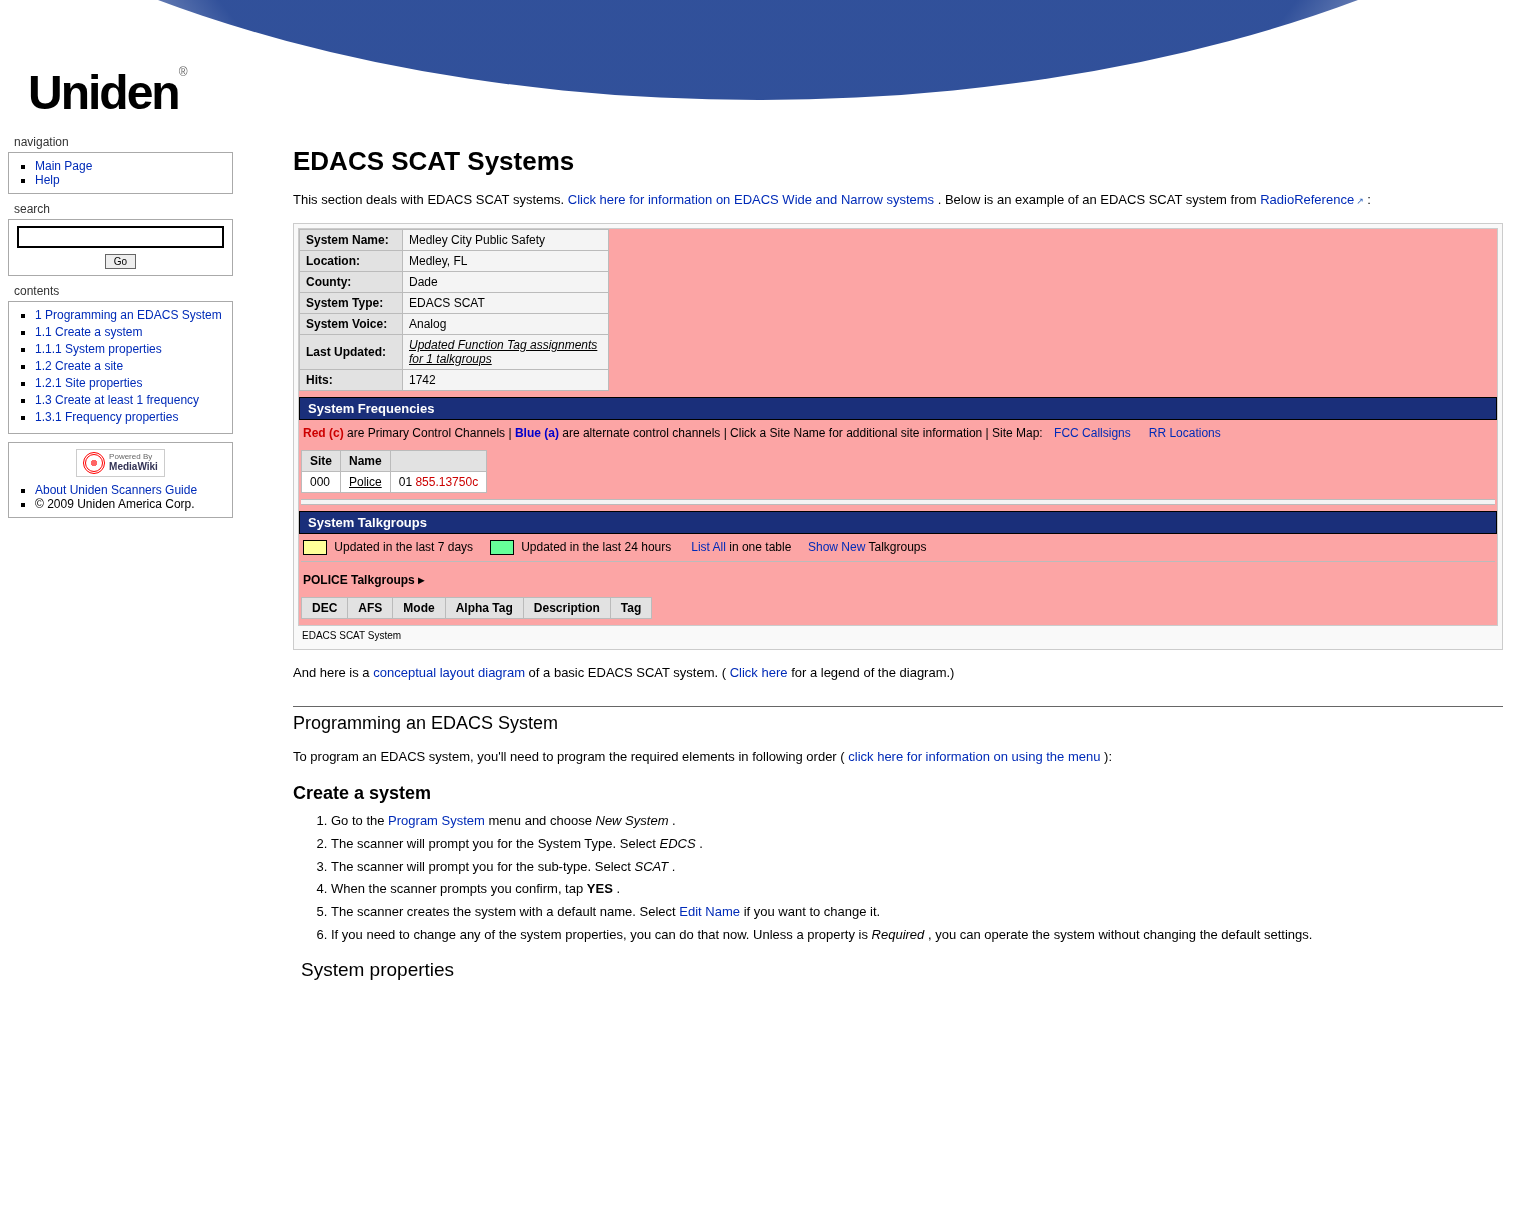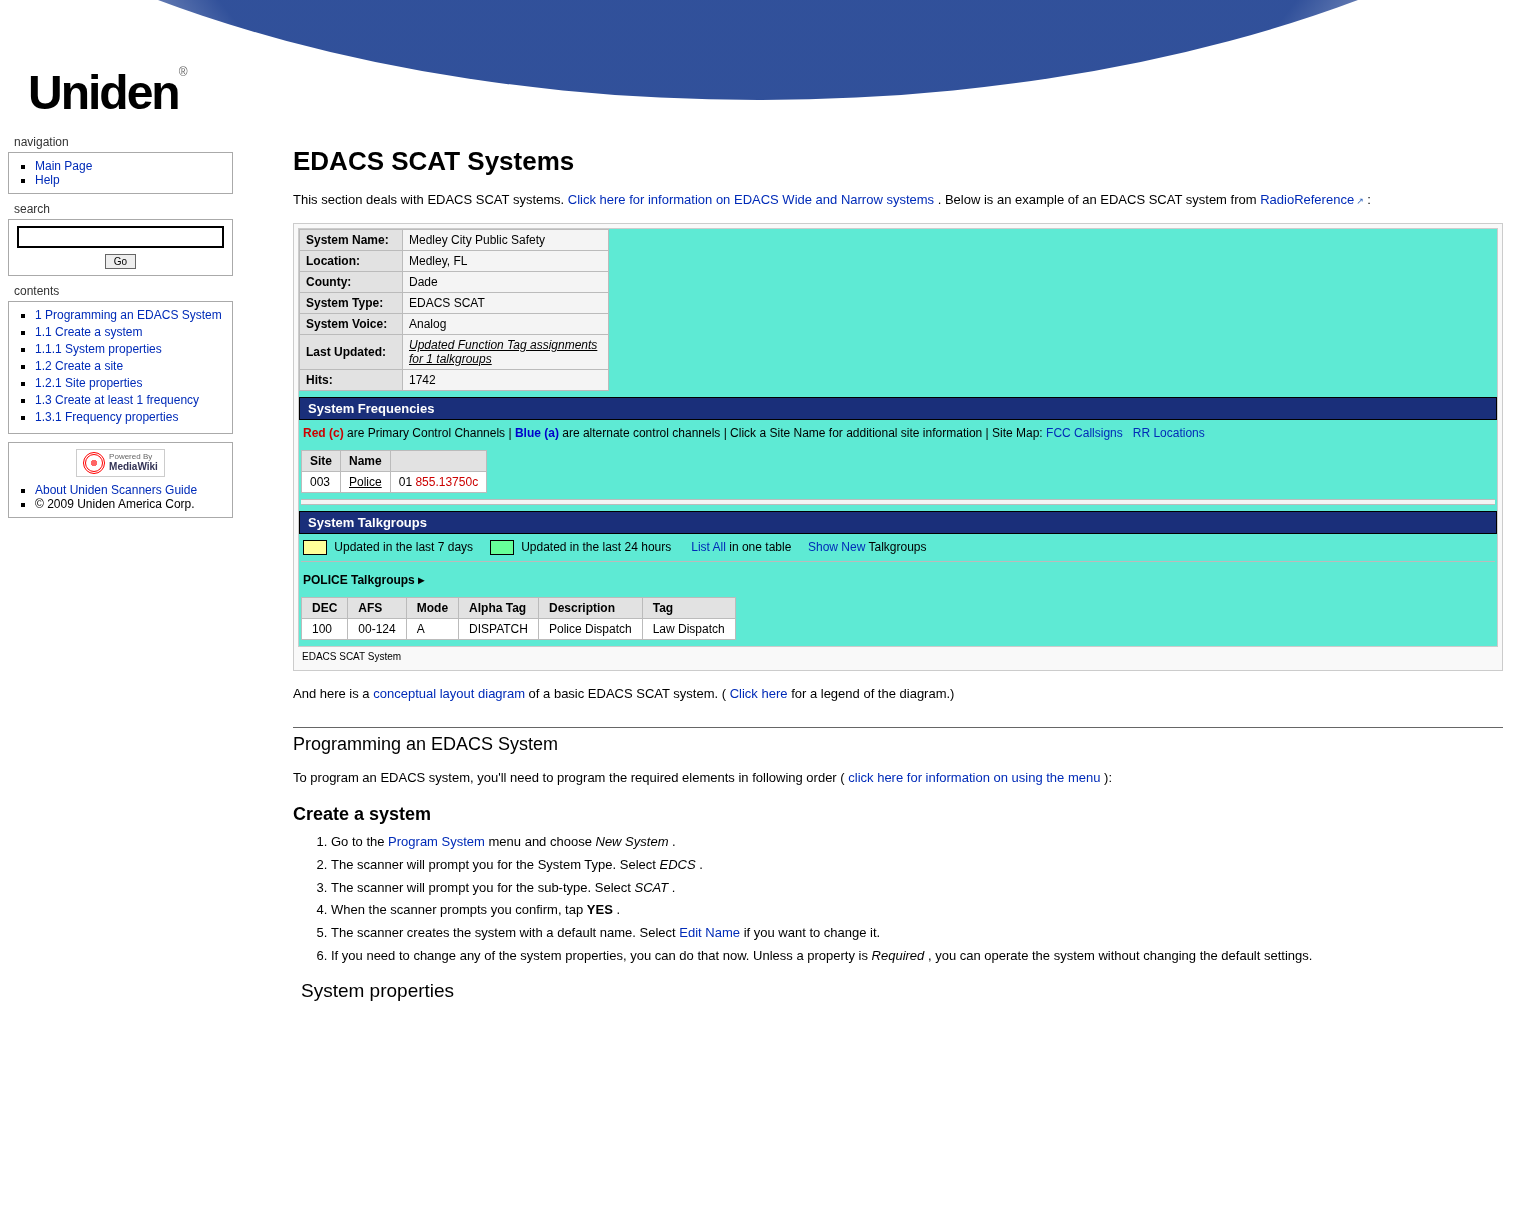--- a/index.html
+++ b/index.html
@@ -33,21 +33,21 @@
   .thumb { border:1px solid #ccc; background:#f9f9f9; padding:4px; margin:10px 0; }
   .thumb-caption { font-size:10px; padding:4px; }
   
   .sys-table { border-collapse:collapse; font-size:12px; width:310px; }
   .sys-table th { text-align:left; background:#e2e2e2; border:1px solid #bbb; padding:3px 6px; font-weight:bold; width:90px;}
   .sys-table td { background:#f4f4f4; border:1px solid #bbb; padding:3px 6px; }
   .bar { background:#1a2f7a; border:1px solid #000; color:#fff; font-weight:bold; padding:3px 8px; font-size:13px; margin-top:6px;}
   .freq-note { font-size:12px; padding:6px 4px; }
   .freq-note .red { color:#c00; font-weight:bold; }
   .freq-note .blue { color:#00c; font-weight:bold;margin-top:16px; }
-  .freq-note a { color:#000; text-decoration:underline; }
+  .freq-note a { color:#000; text-decoration:underline;margin-left:8px; }
   .site-table { border-collapse:collapse; font-size:12px; margin:4px 2px 6px 2px; }
   .site-table th { background:#e2e2e2; border:1px solid #bbb; padding:3px 8px; text-align:left; }
   .site-table td { background:#fff; border:1px solid #bbb; padding:3px 8px; }
   .swatch { display:inline-block; width:22px; height:13px; border:1px solid #000; vertical-align:middle; margin-right:4px; }
   .legend-row { font-size:12px; padding:6px 4px; }
   .legend-row a { color:#000; text-decoration:underline; }
   .tg-table { border-collapse:collapse; font-size:12px; margin:4px 2px 6px 2px; }
   .tg-table th { background:#e2e2e2; border:1px solid #bbb; padding:3px 10px; text-align:left; }
   .tg-table td { background:#fff; border:1px solid #bbb; padding:3px 10px; }
   ol.steps { margin:6px 0; padding-left:38px; }
@@ -118,21 +118,21 @@
 
     <p>
       <span>This section deals with EDACS SCAT systems. </span>
       <a href="#">Click here for information on EDACS Wide and Narrow systems</a>
       <span>. Below is an example of an EDACS SCAT system from </span>
       <a href="#" class="ext">RadioReference</a>
       <span> :</span>
     </p>
 
     <div class="thumb">
-      <div style="background:#5eead4;border:1px solid #ccc;padding:0;">
+      <div style="background:#fca5a5;border:1px solid #ccc;padding:0;">
         <table class="sys-table">
           <tbody>
               <tr>
                 <th>System Name:</th>
                 <td>Medley City Public Safety</td>
               </tr>
           <tr>
                 <th>Location:</th>
                 <td>Medley, FL</td>
               </tr>
@@ -171,21 +171,21 @@
         </div>
 
         <table class="site-table">
           <tbody>
               <tr>
             <th>Site</th>
             <th>Name</th>
             <th></th>
           </tr>
           <tr>
-            <td>003</td>
+            <td>000</td>
             <td><a href="#" style="color:#000;text-decoration:underline">Police</a></td>
             <td><span>01</span> <span style="color:#c00">855.13750c</span></td>
           </tr>
         </tbody>
           </table>
         <div style="border-top:1px solid #bbb;border-bottom:1px solid #bbb;height:4px;background:#f4f4f4;margin:0 2px;"></div>
 
         <div class="bar">System Talkgroups</div>
         <div class="legend-row">
           <span class="swatch" style="background:#ffff99"></span>
@@ -205,28 +205,20 @@
         <table class="tg-table">
           <tbody>
               <tr>
             <th>DEC</th>
             <th>AFS</th>
             <th>Mode</th>
             <th>Alpha Tag</th>
             <th>Description</th>
             <th>Tag</th>
           </tr>
-          <tr>
-            <td>100</td>
-            <td>00-124</td>
-            <td>A</td>
-            <td>DISPATCH</td>
-            <td>Police Dispatch</td>
-            <td>Law Dispatch</td>
-          </tr>
         </tbody>
           </table>
       </div>
       <div class="thumb-caption">EDACS SCAT System</div>
     </div>
 
     <p>
       <span>And here is a </span>
       <a href="#">conceptual layout diagram</a>
       <span> of a basic EDACS SCAT system. (</span>

